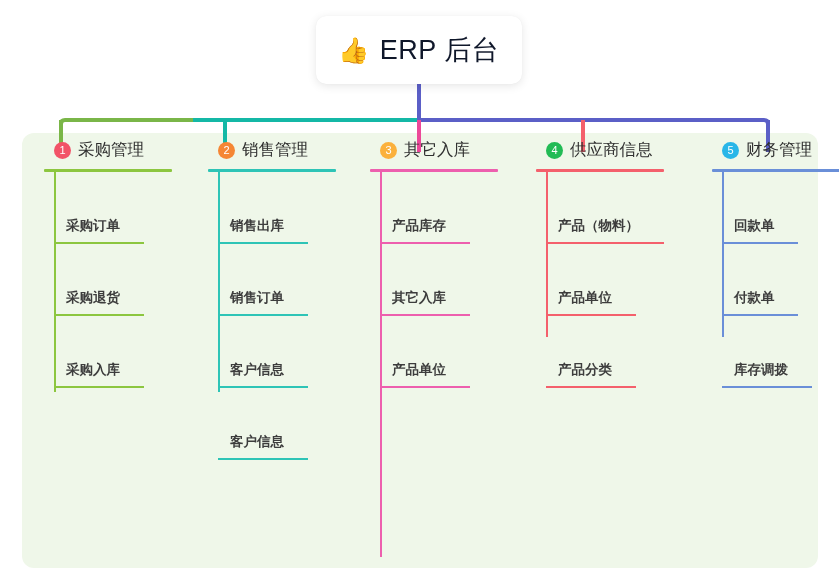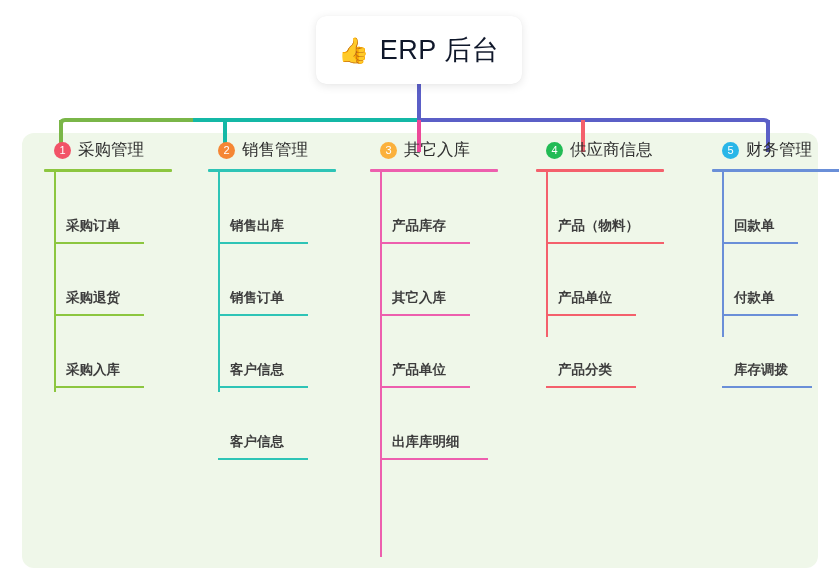--- a/index.html
+++ b/index.html
@@ -229,24 +229,20 @@
         <span class="leaf-underline" style="background:#ed5fae; width:90px; margin-left:6px;"></span>
       </div>
       <div class="leaf">
         <span class="leaf-label">其它入库</span>
         <span class="leaf-underline" style="background:#ed5fae; width:90px; margin-left:6px;"></span>
       </div>
       <div class="leaf">
         <span class="leaf-label">产品单位</span>
         <span class="leaf-underline" style="background:#ed5fae; width:90px; margin-left:6px;"></span>
       </div>
-      <div class="leaf">
-        <span class="leaf-label">出库库明细</span>
-        <span class="leaf-underline" style="background:#ed5fae; width:108px; margin-left:6px;"></span>
-      </div>
     </div>
   </div>
 
   <div class="column" style="left:508px; width:180px;">
     <div class="col-head">
       <span class="badge" style="background: rgb(34, 187, 85);">4</span>
       <span class="col-title">供应商信息</span>
     </div>
     <div class="col-underline" style="background:#f4606c; width:128px; margin-left:6px;"></div>
     <div class="col-body">

